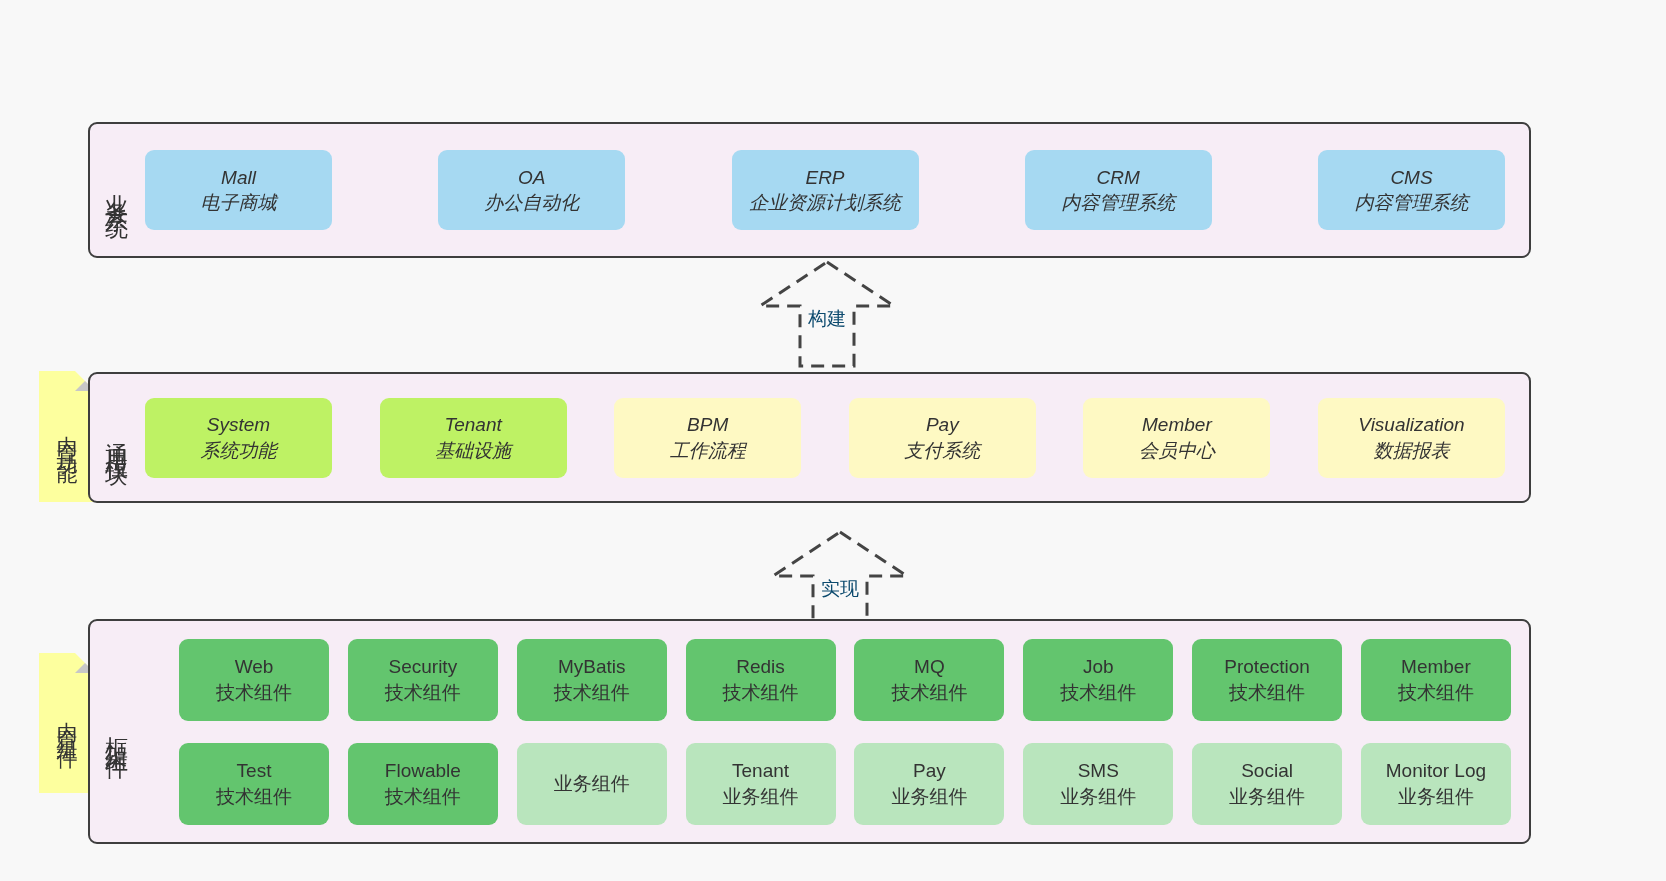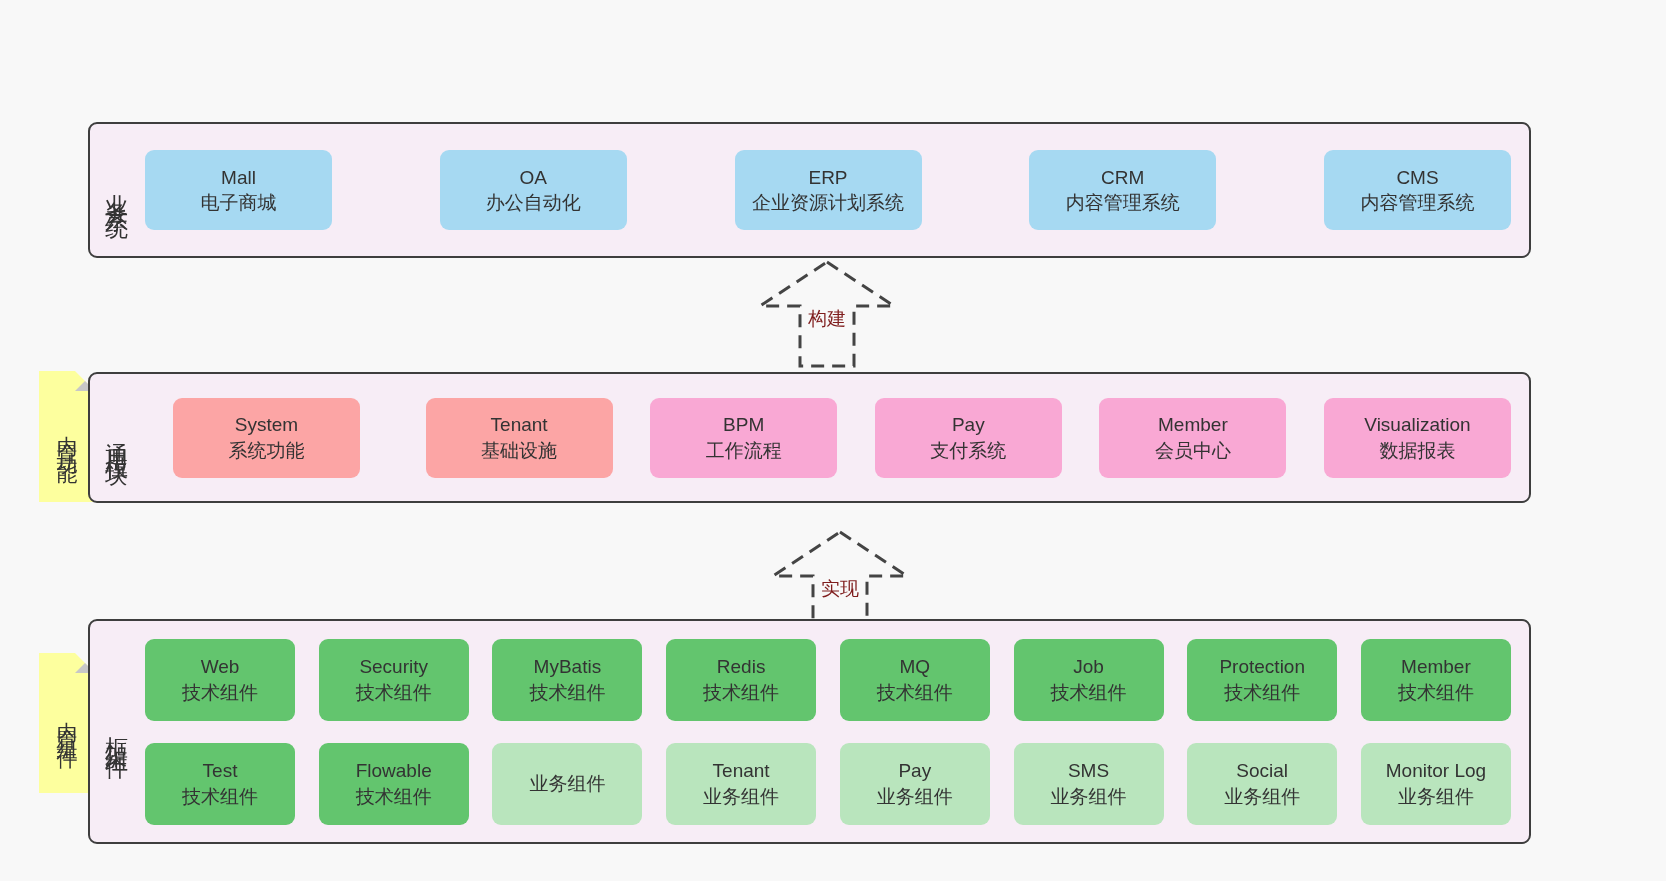--- a/index.html
+++ b/index.html
@@ -29,53 +29,54 @@
 
   .layer-label{
     width:55px;flex:0 0 55px;
     display:flex;align-items:center;justify-content:center;
     writing-mode:vertical-rl;text-orientation:upright;
     font-size:23px;letter-spacing:7px;color:#333;
   }
 
   .boxes{
     flex:1;display:flex;align-items:center;justify-content:space-between;
-    padding-right:18px;
+    padding-right:24px;
+    font-style:italic;
   }
   .boxes-col{
     flex:1;display:flex;flex-direction:column;justify-content:center;
     gap:22px;padding-right:18px;
   }
-  .box-row{display:flex;justify-content:space-between;}
+  .box-row{display:flex;justify-content:space-between;margin-left:34px;}
 
   .box{
     border-radius:9px;
     display:flex;flex-direction:column;align-items:center;justify-content:center;
     text-align:center;
     font-size:19px;line-height:1.32;color:#333;
     padding:0 6px;box-sizing:border-box;
   }
   .layer-1 .box,.layer-2 .box{width:187px;height:80px;}
   .layer-3 .box{width:150px;height:82px;}
 
   .v-blue{background:#a6d9f2;}
-  .v-red{background:#fca5a5;margin-left:28px;}
-  .v-pink{background:#f9a8d4;text-align:right;}
+  .v-red{background:#bef264;}
+  .v-pink{background:#fef9c3;text-align:right;}
   .v-green{background:#63c56e;}
   .v-green_light{background:#b9e5bd;}
 
   
   .arrow{position:absolute;width:140px;height:110px;z-index:1;}
   .arrow-1{left:757px;top:259px;}
   .arrow-2{left:770px;top:529px;}
   .arrow svg{display:block;width:100%;height:100%;}
   .arrow-label{
     position:absolute;left:50%;top:46px;transform:translateX(-50%);
     background:#f8f8f8;
-    font-size:19px;padding:1px 3px;white-space:nowrap;color:#7f1d1d;
+    font-size:19px;padding:1px 3px;white-space:nowrap;color:#0c4a6e;
   }
 
   
   .sticky{
     position:absolute;left:39px;width:56px;
     background:#fdff9e;
     display:flex;align-items:center;justify-content:center;
     clip-path:polygon(0 0, calc(100% - 20px) 0, 100% 20px, 100% 100%, 0 100%);
     z-index:0;
   }

